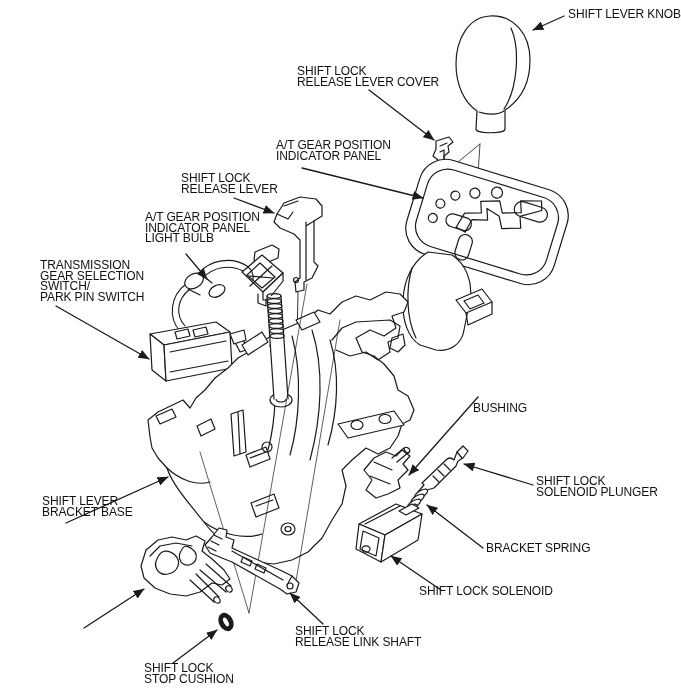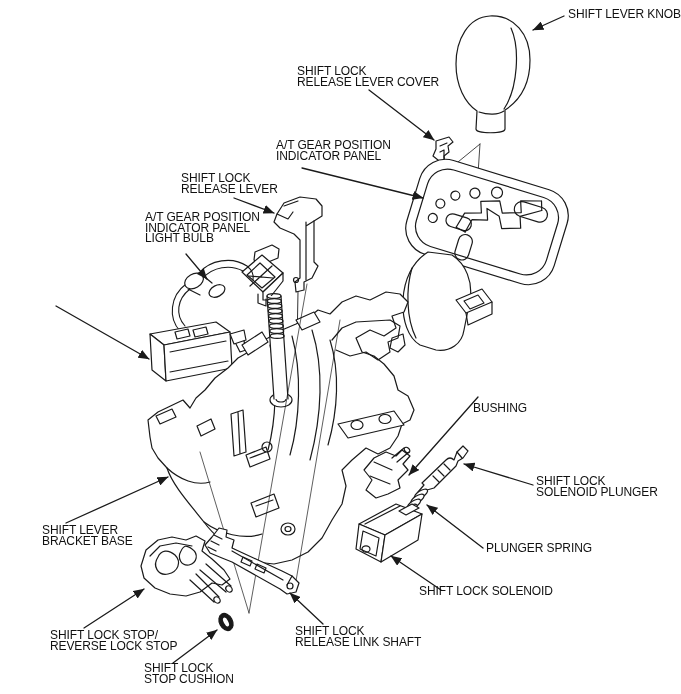--- a/index.html
+++ b/index.html
@@ -224,27 +224,29 @@
   <div class="lbl" style="left:568px;top:9px">SHIFT LEVER KNOB</div>
   <div class="lbl" style="left:297px;top:66px">SHIFT LOCK
 RELEASE LEVER COVER</div>
   <div class="lbl" style="left:276px;top:140px">A/T GEAR POSITION
 INDICATOR PANEL</div>
   <div class="lbl" style="left:181px;top:173px">SHIFT LOCK
 RELEASE LEVER</div>
   <div class="lbl" style="left:145px;top:212px">A/T GEAR POSITION
 INDICATOR PANEL
 LIGHT BULB</div>
+  <div class="lbl" style="left:40px;top:260px">TRANSMISSION
+GEAR SELECTION
+SWITCH/
+PARK PIN SWITCH</div>
   <div class="lbl" style="left:473px;top:403px">BUSHING</div>
   <div class="lbl" style="left:536px;top:476px">SHIFT LOCK
 SOLENOID PLUNGER</div>
-  <div class="lbl" style="left:486px;top:543px">PLUNGER SPRING</div>
-  <div class="lbl" style="left:42px;top:525px">SHIFT LEVER
+  <div class="lbl" style="left:486px;top:543px">BRACKET SPRING</div>
+  <div class="lbl" style="left:42px;top:496px">SHIFT LEVER
 BRACKET BASE</div>
   <div class="lbl" style="left:419px;top:586px">SHIFT LOCK SOLENOID</div>
-  <div class="lbl" style="left:50px;top:630px">SHIFT LOCK STOP/
-REVERSE LOCK STOP</div>
   <div class="lbl" style="left:144px;top:663px">SHIFT LOCK
 STOP CUSHION</div>
   <div class="lbl" style="left:295px;top:626px">SHIFT LOCK
 RELEASE LINK SHAFT</div>
 
 </div>
 
 </body></html>

